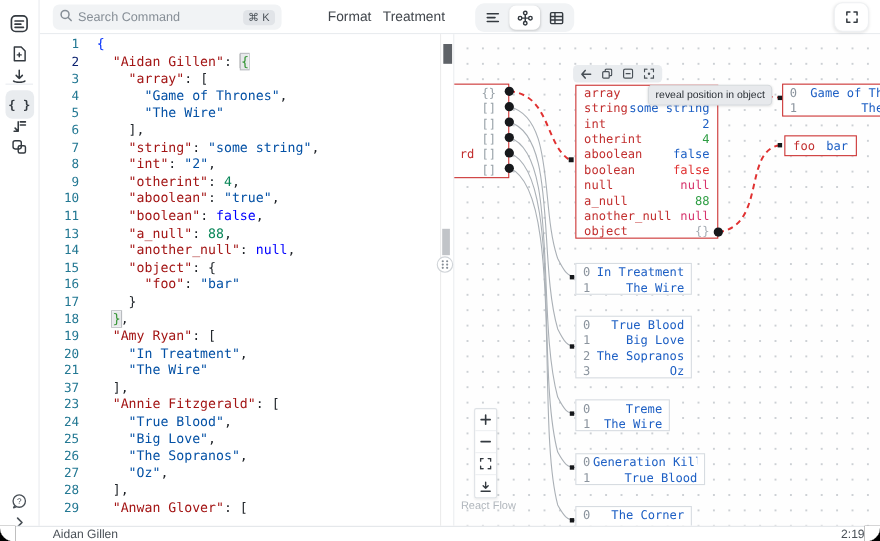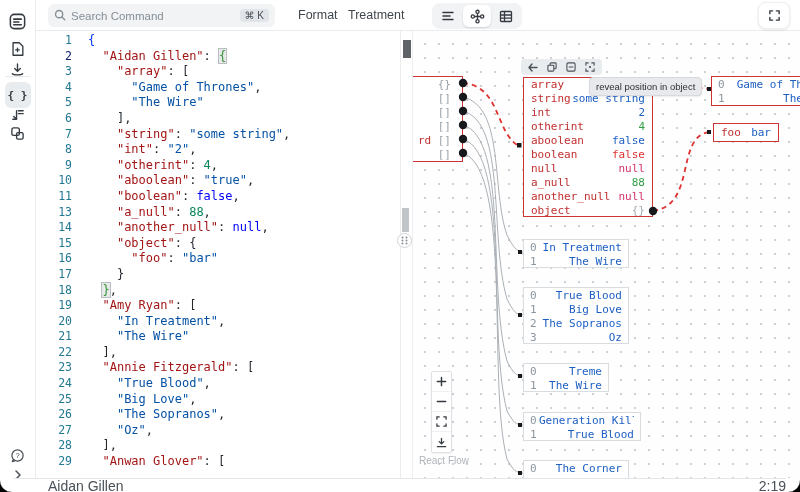--- a/index.html
+++ b/index.html
@@ -10,21 +10,21 @@
   .sidebar{position:absolute;left:0;top:0;width:36px;height:478px;background:#fff;
            border-right:1px solid #e9ecef;z-index:20;}
   .side-icon{position:absolute;left:50%;transform:translateX(-50%);width:26px;height:26px;
              display:flex;align-items:center;justify-content:center;color:#343a40;border-radius:6px;}
   .side-icon svg{display:block;}
   .side-icon.active{background:#e9ecef;}
   .side-sep{position:absolute;left:5px;right:5px;top:76px;height:1px;background:#e9ecef;}
   
   .topbar{position:absolute;left:36px;top:0;right:0;height:31px;background:#fff;
           border-bottom:1px solid #e9ecef;z-index:15;}
-  .search{position:absolute;left:12px;top:4px;width:227px;height:23px;background:#f1f3f5;
+  .search{position:absolute;left:12px;top:4px;width:208px;height:23px;background:#f1f3f5;
           border-radius:6px;display:flex;align-items:center;padding:0 6px;color:#868e96;}
   .search .ph{font-size:11.5px;margin-left:5px;flex:1;}
   .kbd{background:#e1e4e8;color:#495057;border-radius:4px;font-size:10px;padding:1px 5px;}
   .tb-btn{position:absolute;top:0;height:31px;line-height:31px;font-size:12.5px;color:#41464c;cursor:pointer;}
   .view-toggle{position:absolute;left:396px;top:3px;height:26px;background:#f1f3f5;border-radius:8px;
                display:flex;align-items:center;padding:2px;gap:1px;}
   .vt-btn{width:28px;height:22px;border-radius:6px;display:flex;align-items:center;justify-content:center;color:#343a40;}
   .vt-btn.active{background:#fff;box-shadow:0 1px 2px rgba(0,0,0,.15);}
   .fs-btn{position:absolute;right:10px;top:2px;width:32px;height:27px;background:#fff;border:1px solid #eef0f2;
           border-radius:8px;box-shadow:0 1px 3px rgba(0,0,0,.1);display:flex;align-items:center;justify-content:center;color:#343a40;}
@@ -67,21 +67,21 @@
   .tooltip{position:absolute;left:176px;top:46px;height:19px;background:#e7e9ec;border:1px solid #d6dadd;
            border-radius:4px;font-size:9.5px;color:#2b3036;display:flex;align-items:center;
            padding:0 6px;white-space:nowrap;z-index:5;box-shadow:0 1px 2px rgba(0,0,0,.08);}
   .zoom-ctl{position:absolute;left:18px;top:340px;width:21px;background:#fff;border:1px solid #dee2e6;
             border-radius:2px;z-index:6;box-shadow:0 1px 2px rgba(0,0,0,.06);}
   .zc-btn{height:20px;display:flex;align-items:center;justify-content:center;color:#343a40;border-bottom:1px solid #eef0f2;}
   .zc-btn:last-child{border-bottom:none;}
   .rf-label{position:absolute;left:6px;top:424px;font-size:10px;color:#b0b6bc;z-index:6;}
   
   .statusbar{position:absolute;left:0;right:0;bottom:0;height:14px;background:#fff;border-top:1px solid #e3e6e9;
-             z-index:25;display:flex;align-items:center;font-size:14px;color:#495057;}
+             z-index:25;display:flex;align-items:center;font-size:11px;color:#495057;}
   .sb-path{margin-left:48px;flex:1;}
   .sb-pos{margin-right:14px;}
 </style>
 </head>
 <body>
 
 <div class="app">
 
   <div class="sidebar">
     <div class="side-icon" style="top:8px">
@@ -191,21 +191,21 @@
         <div class="line"><span class="ln">11</span><span class="code"><span class="tk-sp">    </span><span class="tk-key">"boolean"</span><span class="tk-p">: </span><span class="tk-kw">false</span><span class="tk-p">,</span></span></div>
         <div class="line"><span class="ln">13</span><span class="code"><span class="tk-sp">    </span><span class="tk-key">"a_null"</span><span class="tk-p">: </span><span class="tk-num">88</span><span class="tk-p">,</span></span></div>
         <div class="line"><span class="ln">14</span><span class="code"><span class="tk-sp">    </span><span class="tk-key">"another_null"</span><span class="tk-p">: </span><span class="tk-kw">null</span><span class="tk-p">,</span></span></div>
         <div class="line"><span class="ln">15</span><span class="code"><span class="tk-sp">    </span><span class="tk-key">"object"</span><span class="tk-p">: </span><span class="tk-b">{</span></span></div>
         <div class="line"><span class="ln">16</span><span class="code"><span class="tk-sp">      </span><span class="tk-key">"foo"</span><span class="tk-p">: </span><span class="tk-str">"bar"</span></span></div>
         <div class="line"><span class="ln">17</span><span class="code"><span class="tk-sp">    </span><span class="tk-b">}</span></span></div>
         <div class="line"><span class="ln">18</span><span class="code"><span class="tk-sp">  </span><span class="tk-bm">}</span><span class="tk-p">,</span></span></div>
         <div class="line"><span class="ln">19</span><span class="code"><span class="tk-sp">  </span><span class="tk-key">"Amy Ryan"</span><span class="tk-p">: </span><span class="tk-b">[</span></span></div>
         <div class="line"><span class="ln">20</span><span class="code"><span class="tk-sp">    </span><span class="tk-str">"In Treatment"</span><span class="tk-p">,</span></span></div>
         <div class="line"><span class="ln">21</span><span class="code"><span class="tk-sp">    </span><span class="tk-str">"The Wire"</span></span></div>
-        <div class="line"><span class="ln">22</span><span class="code"><span class="tk-sp">  </span><span class="tk-b">]</span><span class="tk-p">,</span></span></div>
+        <div class="line"><span class="ln">37</span><span class="code"><span class="tk-sp">  </span><span class="tk-b">]</span><span class="tk-p">,</span></span></div>
         <div class="line"><span class="ln">23</span><span class="code"><span class="tk-sp">  </span><span class="tk-key">"Annie Fitzgerald"</span><span class="tk-p">: </span><span class="tk-b">[</span></span></div>
         <div class="line"><span class="ln">24</span><span class="code"><span class="tk-sp">    </span><span class="tk-str">"True Blood"</span><span class="tk-p">,</span></span></div>
         <div class="line"><span class="ln">25</span><span class="code"><span class="tk-sp">    </span><span class="tk-str">"Big Love"</span><span class="tk-p">,</span></span></div>
         <div class="line"><span class="ln">26</span><span class="code"><span class="tk-sp">    </span><span class="tk-str">"The Sopranos"</span><span class="tk-p">,</span></span></div>
         <div class="line"><span class="ln">27</span><span class="code"><span class="tk-sp">    </span><span class="tk-str">"Oz"</span><span class="tk-p">,</span></span></div>
         <div class="line"><span class="ln">28</span><span class="code"><span class="tk-sp">  </span><span class="tk-b">]</span><span class="tk-p">,</span></span></div>
         <div class="line"><span class="ln">29</span><span class="code"><span class="tk-sp">  </span><span class="tk-key">"Anwan Glover"</span><span class="tk-p">: </span><span class="tk-b">[</span></span></div>
       </div>
   </div>
   <div class="ed-gutter-line"></div>

